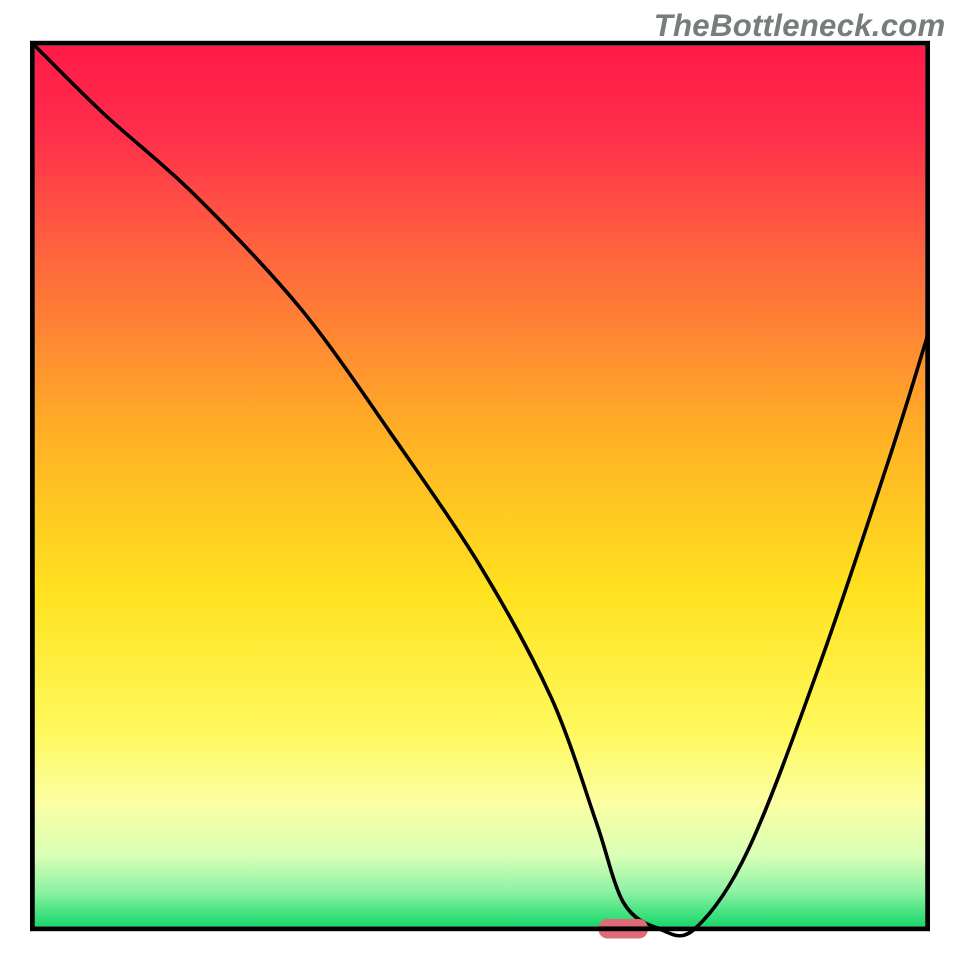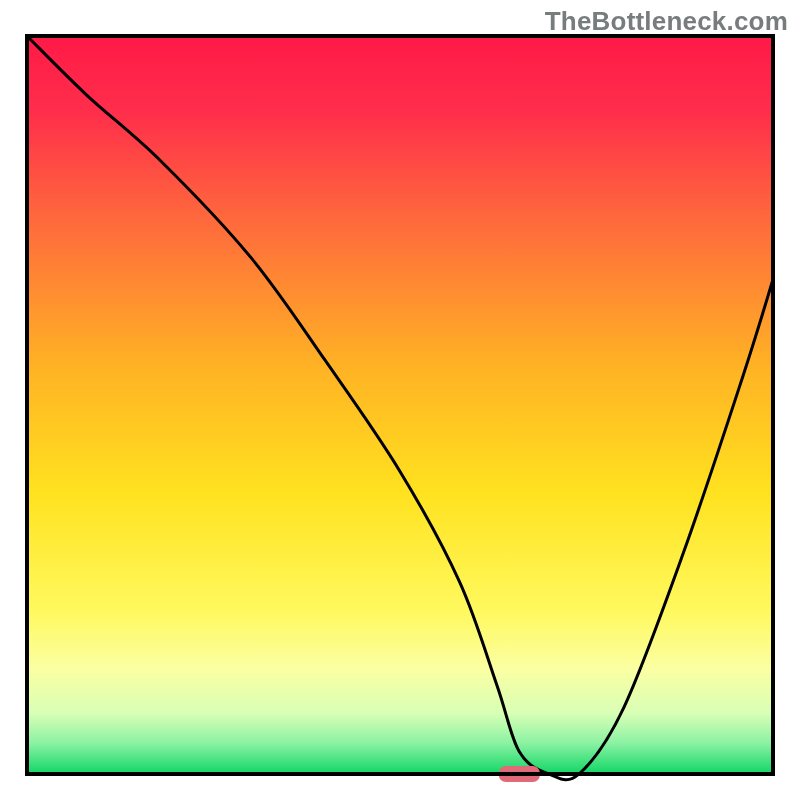--- a/index.html
+++ b/index.html
@@ -8,20 +8,21 @@
     width: 800px;
     height: 800px;
     overflow: hidden;
     background: #ffffff;
     font-family: Arial, Helvetica, sans-serif;
   }
   .wrap {
     position: relative;
     width: 800px;
     height: 668px;
+    font-style: italic;
   }
   .watermark {
     position: absolute;
     top: 6px;
     right: 12px;
     font-size: 26px;
     font-weight: 600;
     color: #777c7c;
     letter-spacing: 0.2px;
   }

